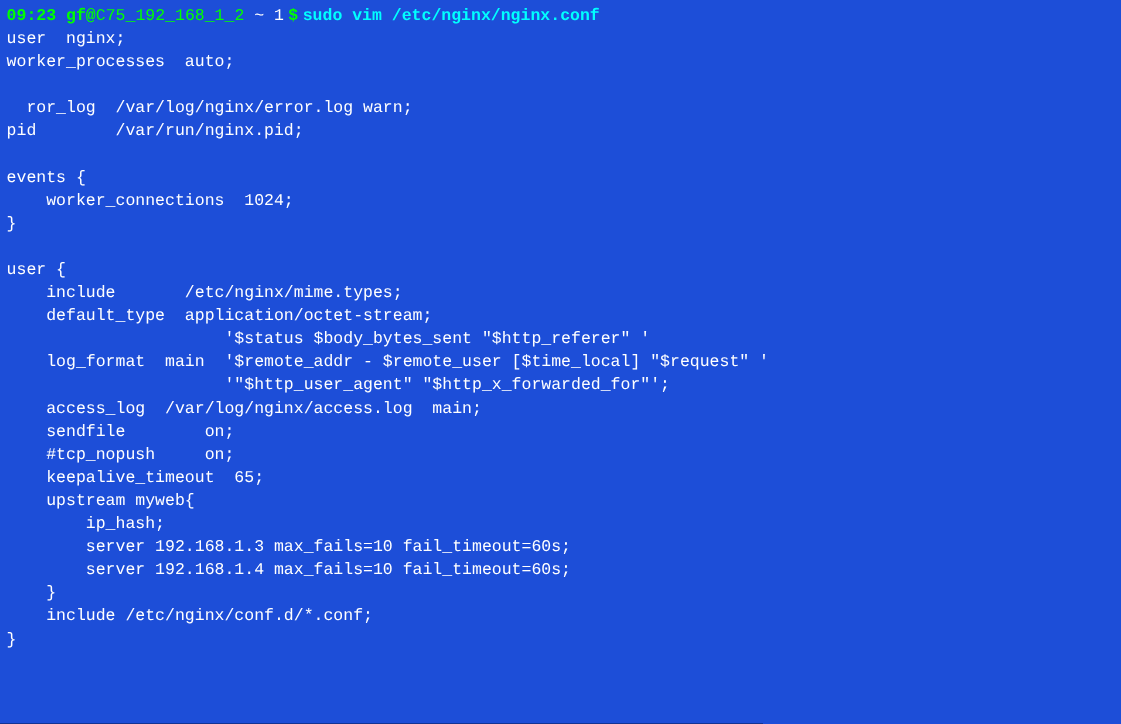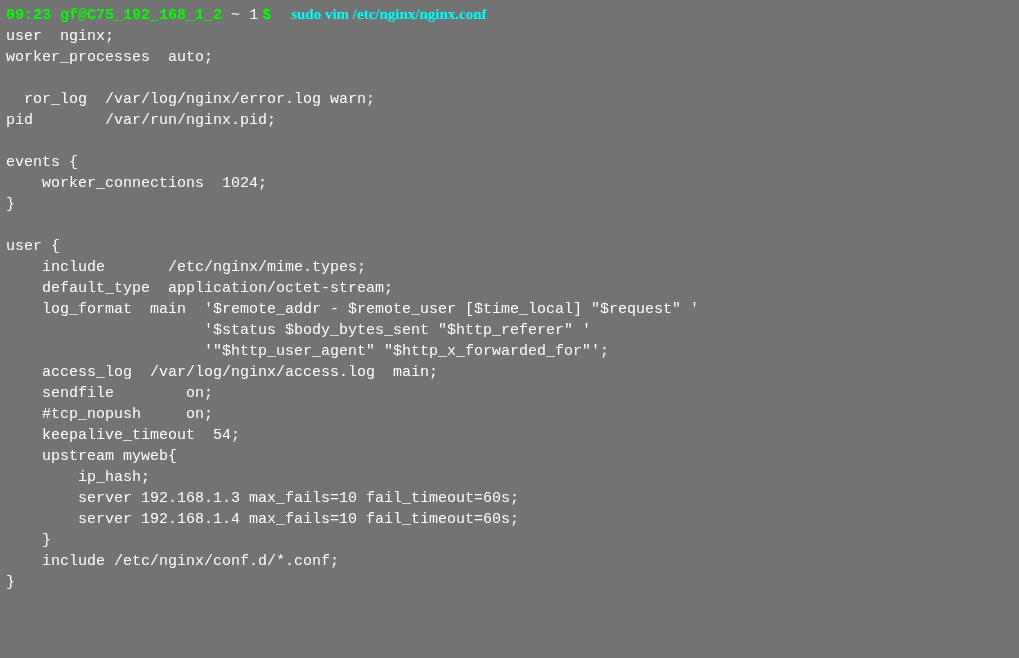--- a/index.html
+++ b/index.html
@@ -12,21 +12,21 @@
       background-color: #000000;
       font-family: 'Courier New', Courier, monospace;
       font-size: 15px;
       line-height: 1.4;
       width: 1019px;
       height: 658px;
       overflow: hidden;
     }
 
     #terminal {
-      background-color: #737373;
+      background-color: #1d4ed8;
       color: #ffffff;
       padding: 4px 6px;
       width: 100%;
       height: 100%;
     }
 
     .prompt-line {
       display: flex;
       align-items: baseline;
       flex-wrap: nowrap;
@@ -42,38 +42,37 @@
       font-weight: bold;
     }
 
     .at-sign {
       color: #00ff00;
       font-weight: bold;
     }
 
     .hostname {
       color: #00ff00;
-      font-weight: bold;
+      font-weight: normal;
     }
 
     .tilde-num {
       color: #ffffff;
     }
 
     .dollar {
       color: #00ff00;
       font-weight: bold;
       margin-left: 4px;
     }
 
     .command {
       color: #00ffff;
       font-weight: bold;
-      margin-left: 20px;
-      font-family: Liberation Serif, serif;
+      margin-left: 4px;
     }
 
     .code-line {
       color: #ffffff;
       white-space: pre;
       display: block;
     }
 
     .empty-line {
       display: block;
@@ -101,27 +100,27 @@
       <span class="code-line">  ror_log  /var/log/nginx/error.log warn;</span>
       <span class="code-line">pid        /var/run/nginx.pid;</span>
       <span class="empty-line"></span>
       <span class="code-line">events {</span>
       <span class="code-line">    worker_connections  1024;</span>
       <span class="code-line">}</span>
       <span class="empty-line"></span>
       <span class="code-line">user {</span>
       <span class="code-line">    include       /etc/nginx/mime.types;</span>
       <span class="code-line">    default_type  application/octet-stream;</span>
+      <span class="code-line">                      '$status $body_bytes_sent "$http_referer" '</span>
       <span class="code-line">    log_format  main  '$remote_addr - $remote_user [$time_local] "$request" '</span>
-      <span class="code-line">                      '$status $body_bytes_sent "$http_referer" '</span>
       <span class="code-line">                      '"$http_user_agent" "$http_x_forwarded_for"';</span>
       <span class="code-line">    access_log  /var/log/nginx/access.log  main;</span>
       <span class="code-line">    sendfile        on;</span>
       <span class="code-line">    #tcp_nopush     on;</span>
-      <span class="code-line">    keepalive_timeout  54;</span>
+      <span class="code-line">    keepalive_timeout  65;</span>
       <span class="code-line">    upstream myweb{</span>
       <span class="code-line">        ip_hash;</span>
       <span class="code-line">        server 192.168.1.3 max_fails=10 fail_timeout=60s;</span>
       <span class="code-line">        server 192.168.1.4 max_fails=10 fail_timeout=60s;</span>
       <span class="code-line">    }</span>
       <span class="code-line">    include /etc/nginx/conf.d/*.conf;</span>
       <span class="code-line">}</span>
     </div>
 </div>
 

